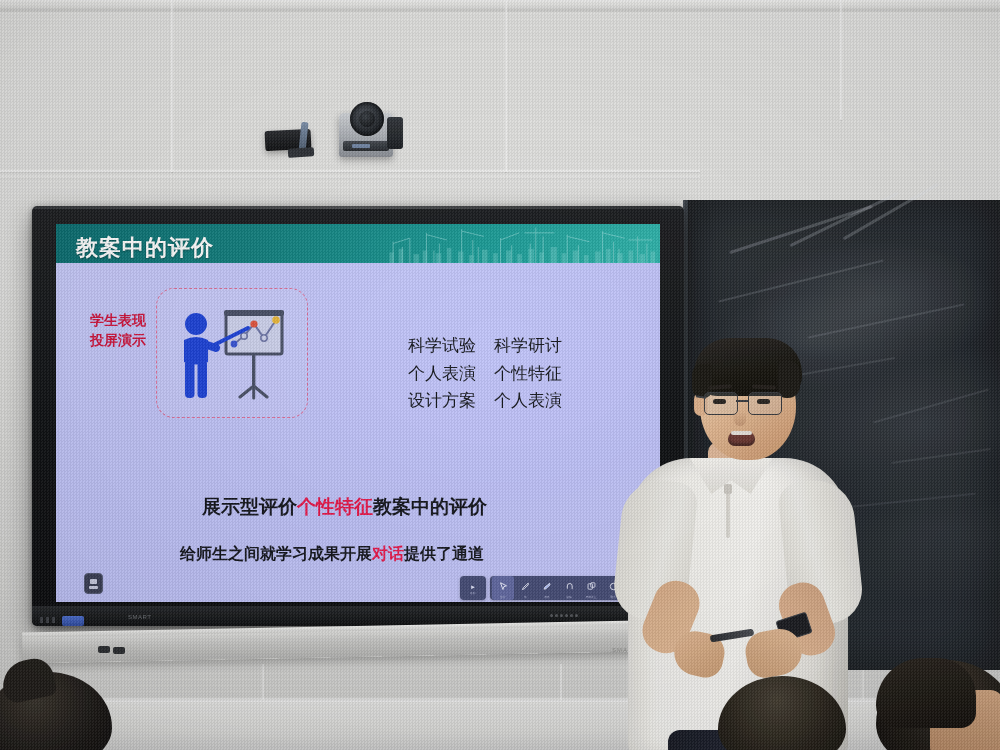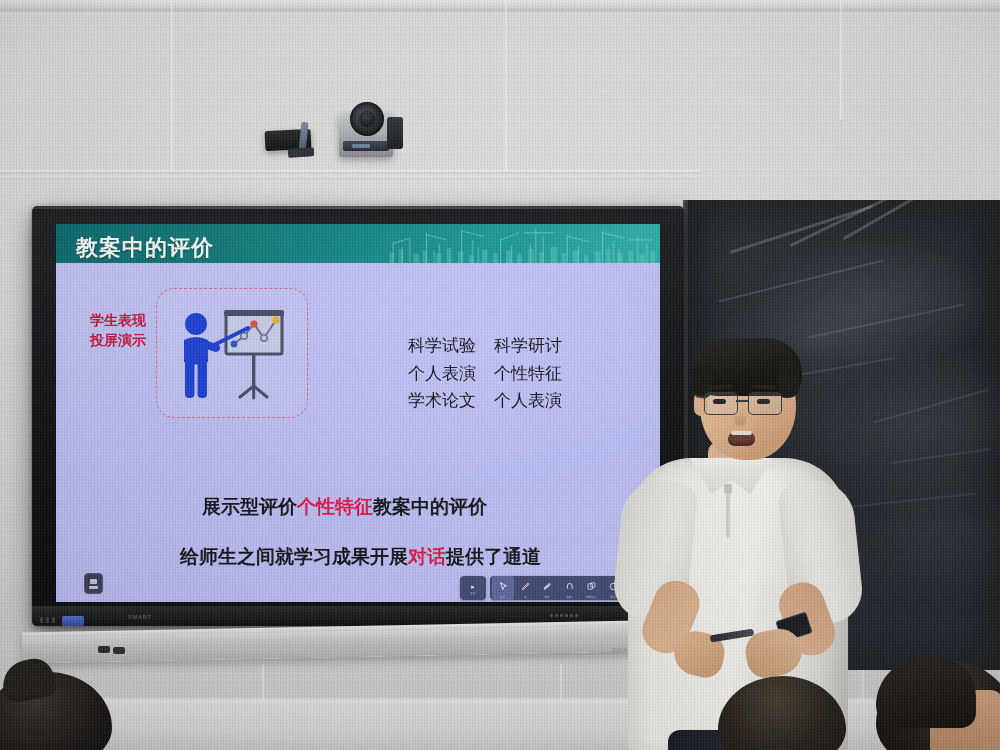--- a/index.html
+++ b/index.html
@@ -333,28 +333,28 @@
 
 
         <div class="kw-grid" style="left:352px;top:108px;font-size:17px;">
           <span class="kw-row">
             <span style="width:86px;">科学试验</span><span>科学研讨</span>
           </span>
           <span class="kw-row">
             <span style="width:86px;">个人表演</span><span>个性特征</span>
           </span>
           <span class="kw-row">
-            <span style="width:86px;">学术论文</span><span>个人表演</span>
+            <span style="width:86px;">设计方案</span><span>个人表演</span>
           </span>
         </div>
 
         <div class="bottom-line" style="left:146px;top:270px;font-size:19px;">
           <span>展示型评价</span><span class="hl">个性特征</span><span>教案中的评价</span>
         </div>
-        <div class="bottom-line" style="left:124px;top:320px;font-size:19px;">
+        <div class="bottom-line" style="left:124px;top:320px;font-size:16px;">
           <span>给师生之间就学习成果开展</span><span class="hl">对话</span><span>提供了通道</span>
         </div>
 
         <div class="slide-corner-btn" style="left:28px;top:349px;width:17px;height:19px;">
           <i style="width:7px;height:5px;"></i>
           <i style="width:9px;height:3px;"></i>
         </div>
 
         <div class="toolbar" style="left:404px;top:352px;">
 

